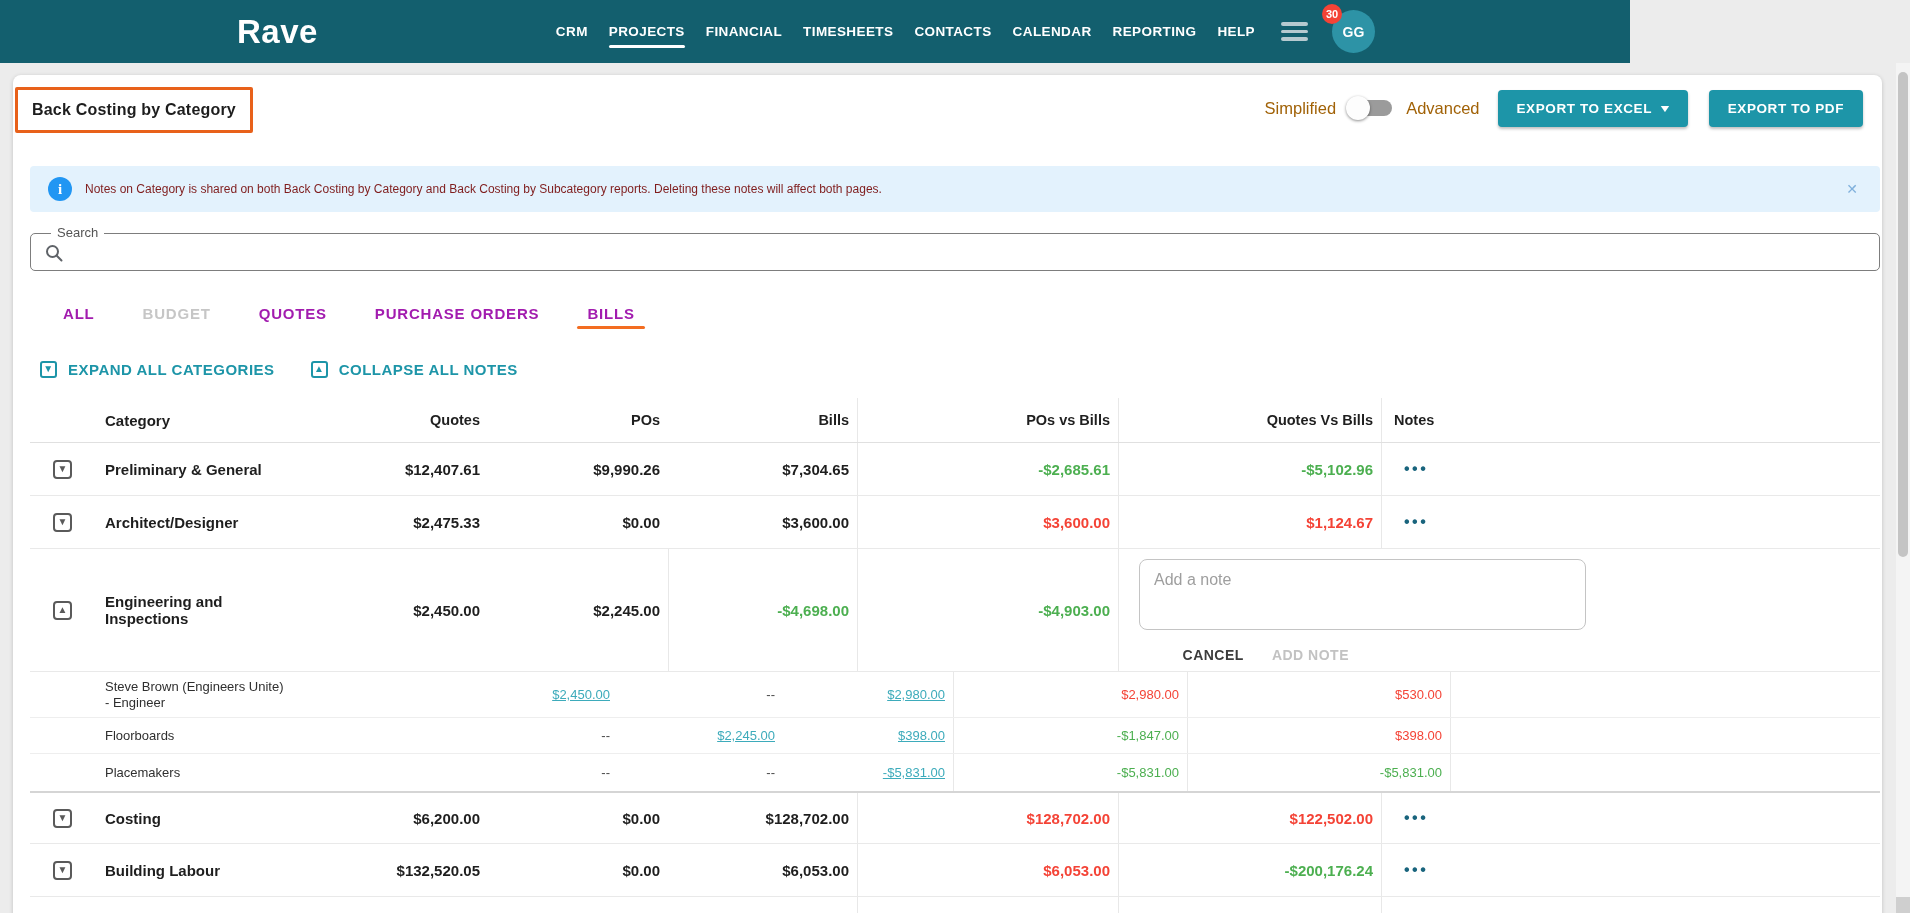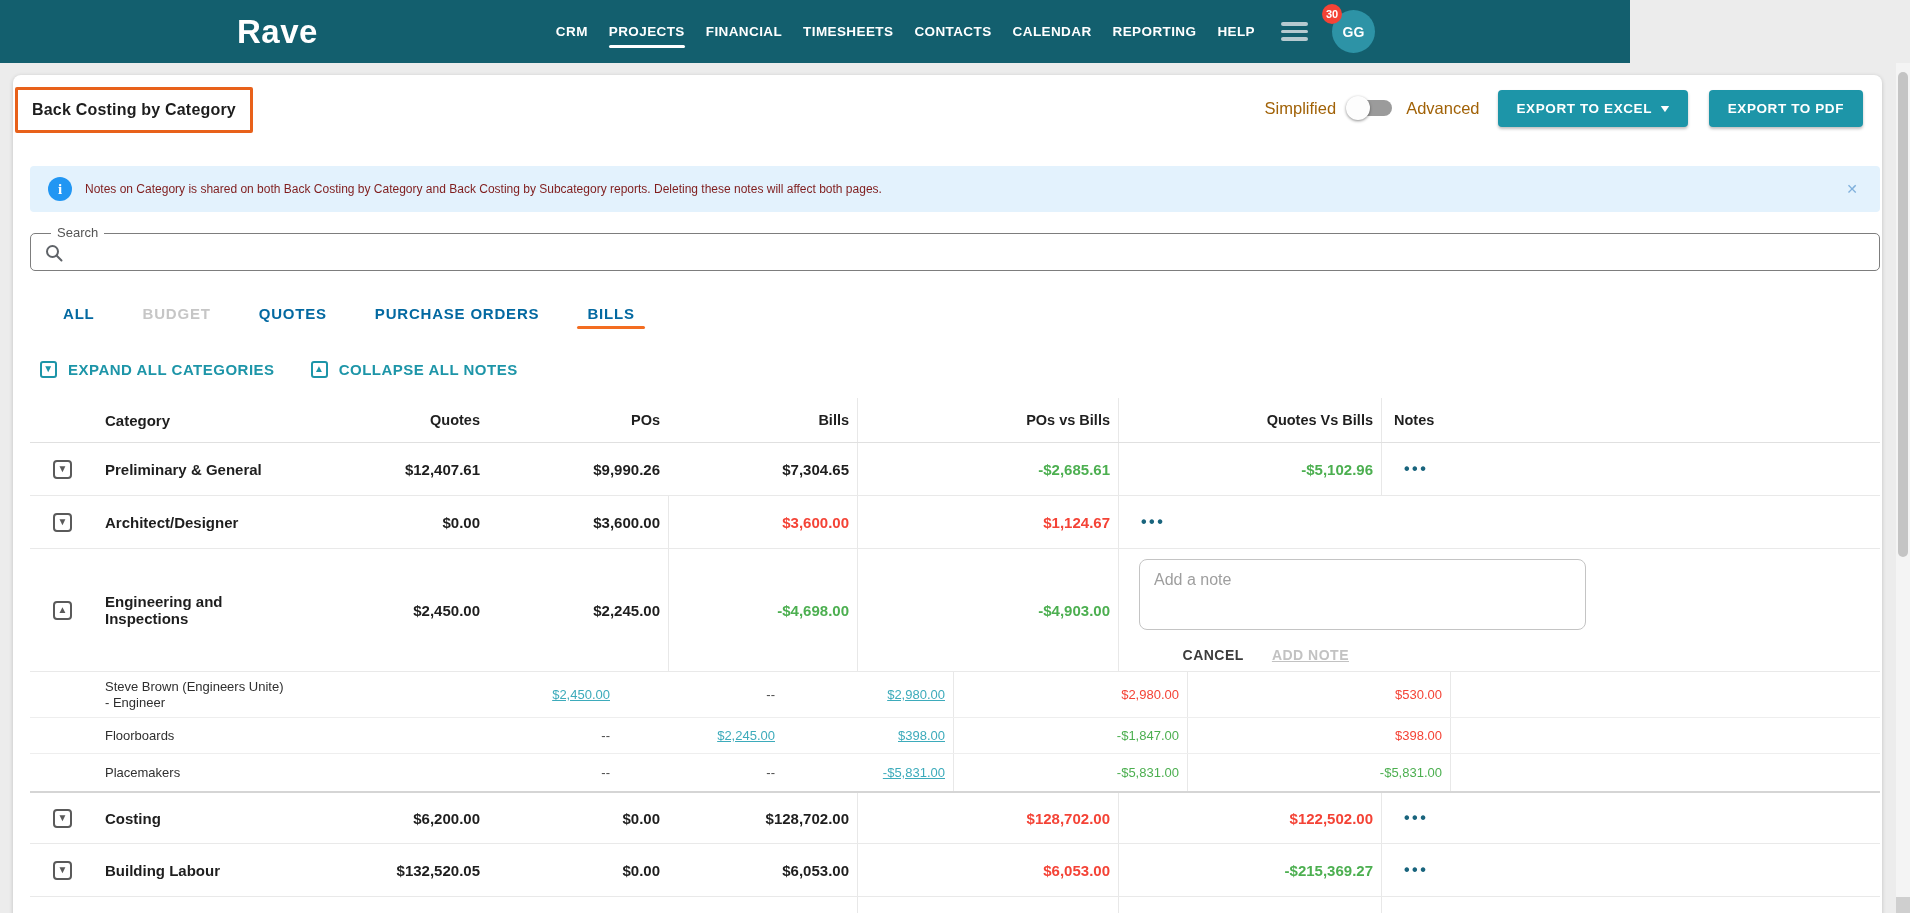--- a/index.html
+++ b/index.html
@@ -60,21 +60,21 @@
             z-index:5; background:#fff; }
   .search-label { position:absolute; left:20px; top:-9px; background:#fff; padding:0 6px;
             font-size:13px; color:#555; }
   .search svg { position:absolute; left:13px; top:9px; }
   .search input { position:absolute; left:44px; top:1px; width:1790px; height:34px; border:none; outline:none;
             font-size:16px; font-family:inherit; color:#333; background:transparent; }
 
   
   .tabs { left:53px; top:295px; height:36px; display:flex; gap:28px; z-index:5; }
   .tab { position:relative; display:flex; align-items:center; padding:0 10px; font-size:15px; font-weight:bold;
-         letter-spacing:.8px; color:#0369a1; cursor:pointer; }
+         letter-spacing:.8px; color:#a21caf; cursor:pointer; }
   .tab.disabled { color:#c6c6c6; cursor:default; }
   .tab.active::after { content:""; position:absolute; left:0; right:0; bottom:2px; height:3px;
          background:#f36d21; border-radius:2px; }
 
   
   .actions { left:40px; top:356px; height:26px; display:flex; align-items:center; gap:36px; z-index:5; }
   .linkbtn { display:flex; align-items:center; gap:11px; color:#1d95a8; font-size:15px; font-weight:bold;
              letter-spacing:.5px; cursor:pointer; }
   .sq { width:17px; height:17px; border:2px solid #1d95a8; border-radius:3px; display:flex;
         align-items:center; justify-content:center; font-size:10px; line-height:1; }
@@ -112,21 +112,21 @@
 
   
   .tall .cnotes { align-items:flex-start; flex-direction:column; padding-left:0; }
   .note-editor { width:100%; }
   .note-editor textarea { display:block; margin:10px 0 0 20px; width:447px; height:71px; resize:none;
       border:1px solid #c4c4c4; border-radius:8px; outline:none; padding:11px 14px;
       font-family:inherit; font-size:16px; color:#333; }
   .note-editor textarea::placeholder { color:#9e9e9e; }
   .note-actions { display:flex; justify-content:flex-end; gap:28px; margin:17px 32px 0 0; }
   .note-actions .cancel { color:#3c3c3c; }
-  .note-actions .addnote { color:#c2c2c2;text-decoration:underline; }
+  .note-actions .addnote { color:#c2c2c2; }
   .note-actions span { font-size:14px; font-weight:bold; letter-spacing:.5px; cursor:pointer; }
 
   
   .sb-track { left:1896px; top:63px; width:14px; height:850px; background:#f4f4f4; z-index:40; }
   .sb-thumb { left:1898px; top:72px; width:10px; height:485px; background:#c4c4c4; border-radius:6px; z-index:41; }
   .sb-corner { left:1896px; top:897px; width:14px; height:16px; background:#cfcfcf; z-index:41; }
 </style>
 </head>
 <body>
 
@@ -251,20 +251,23 @@
       <div class="trow">
         <div class="c cx">
           <button class="expander">
             <span>▼</span>
           </button>
         </div>
         <div class="c cname">
           <span>Architect/Designer</span>
         </div>
         <div class="c num ">
+          <span>$2,475.33</span>
+        </div>
+        <div class="c num ">
           <span>$0.00</span>
         </div>
         <div class="c num ">
           <span>$3,600.00</span>
         </div>
         <div class="c num bl">
           <span class="t-red">$3,600.00</span>
         </div>
         <div class="c num bl">
           <span class="t-red">$1,124.67</span>
@@ -411,21 +414,21 @@
         <div class="c num ">
           <span>$0.00</span>
         </div>
         <div class="c num ">
           <span>$6,053.00</span>
         </div>
         <div class="c num bl">
           <span class="t-red">$6,053.00</span>
         </div>
         <div class="c num bl">
-          <span class="t-green">-$215,369.27</span>
+          <span class="t-green">-$200,176.24</span>
         </div>
         <div class="c cnotes bl">
           <button class="dots">•••</button>
         </div>
       </div>
       <div class="trow">
         <div class="c cx"></div>
         <div class="c cname"></div>
         <div class="c num "></div>
         <div class="c num "></div>

